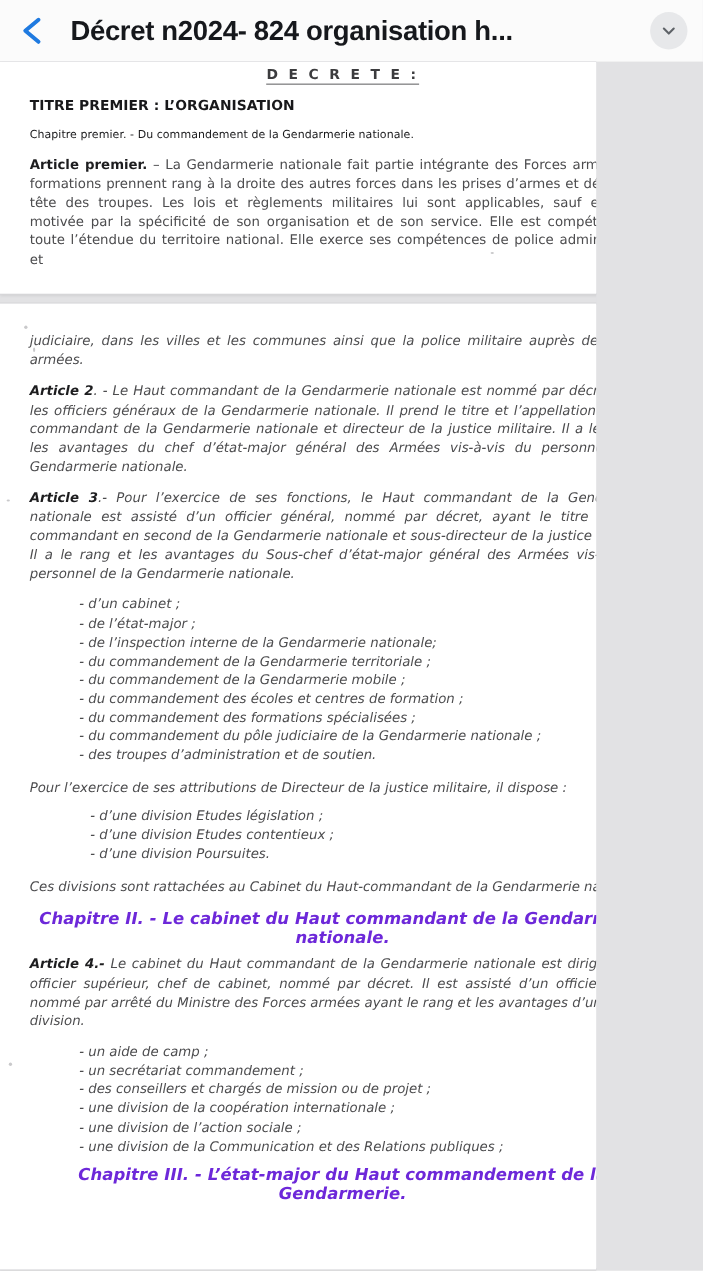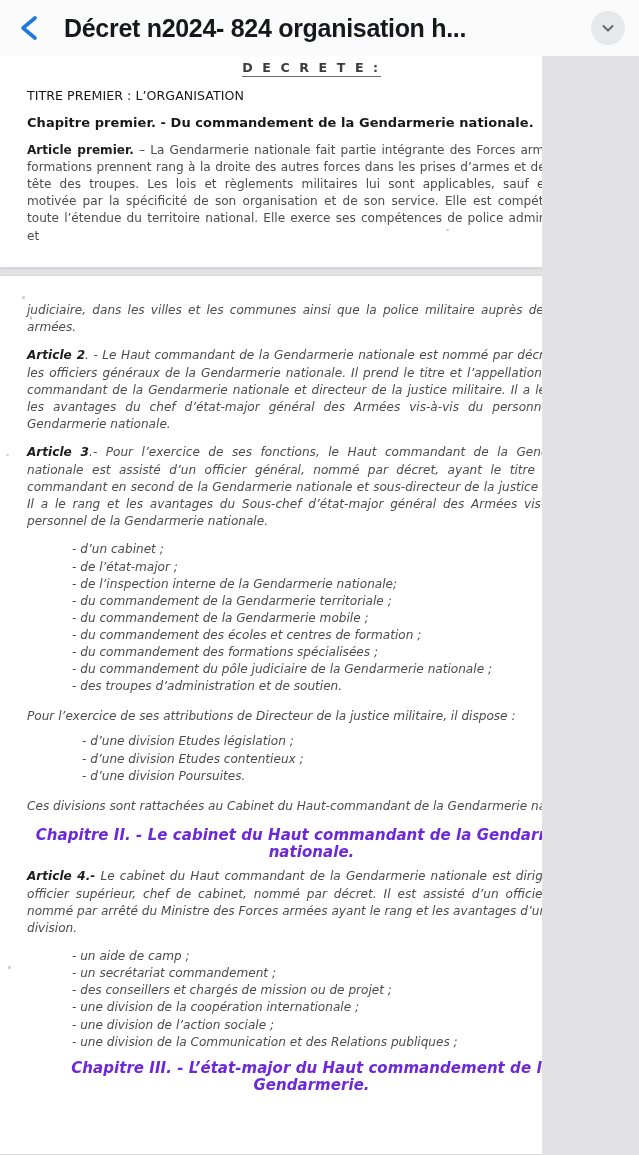--- a/index.html
+++ b/index.html
@@ -120,30 +120,30 @@
     letter-spacing: 2.6px;
     color: #3c3c3e;
     margin: 0 0 11px 0;
   }
   .decrete span.u {
     border-bottom: 1.3px solid #6a6a6c;
     padding-bottom: 1px;
   }
 
   .h-title {
-    font-weight: 400;
+    font-weight: 700;
     font-size: 12.6px;
     color: #18181a;
     margin: 0 0 10px 0;
     text-align: left;
     letter-spacing: 0.05px;
   }
   .h-chapter {
-    font-weight: 700;
-    font-size: 13px;
+    font-weight: 400;
+    font-size: 10px;
     color: #18181a;
     margin: 0 0 10px 0;
     text-align: left;
     letter-spacing: 0.05px;
   }
   .h-chapter-center {
     font-weight: 700;
     font-size: 15px;
     color: #6d28d9;
     margin: 12px 0 7px 0;

